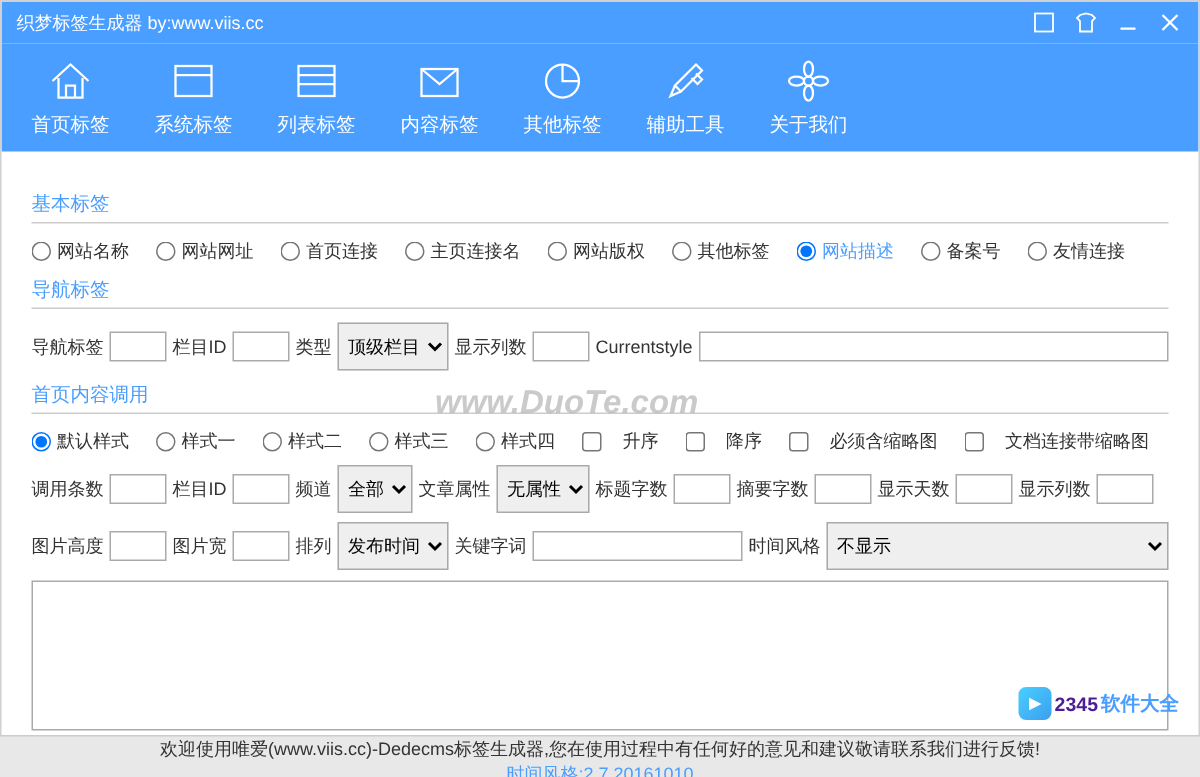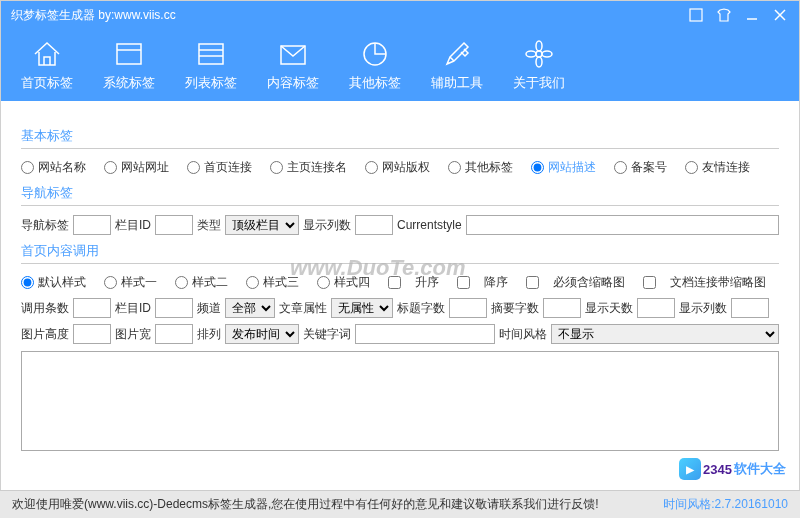--- a/index.html
+++ b/index.html
@@ -22,35 +22,35 @@
     .radio-row { display: flex; gap: 18px; padding: 4px 0; flex-wrap: wrap; }
     .radio-item { display: flex; align-items: center; gap: 2px; cursor: pointer; }
     .radio-item input { margin-right: 2px; }
     .radio-item.selected span { color: #4a9eff; }
     
     .form-row { display: flex; align-items: center; gap: 4px; padding: 3px 0; flex-wrap: wrap; }
     .form-label { font-size: 12px; white-space: nowrap; }
     .form-input { border: 1px solid #aaa; height: 20px; padding: 0 4px; font-size: 12px; }
     .form-input.xs { width: 38px; }
     .form-input.lg { flex: 1; min-width: 100px; }
-    .form-select { border: 1px solid #aaa; height: 20px; font-size: 12px; padding: 0 2px; }
+    .form-select { border: 1px solid #aaa; height: 32px; font-size: 12px; padding: 0 2px; }
     
     .check-row { display: flex; align-items: center; gap: 18px; padding: 4px 0; flex-wrap: wrap; }
     .check-item { display: flex; align-items: center; gap: 14px; cursor: pointer; }
     
     .output-box { width: 100%; height: 100px; border: 1px solid #aaa; margin-top: 4px; resize: none; font-size: 12px; padding: 4px; }
     
     .watermark { position: absolute; top: 255px; left: 290px; font-size: 22px; font-style: italic; color: rgba(180,180,180,0.7); font-weight: bold; pointer-events: none; z-index: 1; }
     
     .logo-badge { position: absolute; bottom: 38px; right: 14px; font-size: 13px; display: flex; align-items: center; gap: 2px; }
     .logo-shape { width: 22px; height: 22px; background: linear-gradient(135deg,#4acfff,#3a9fef); border-radius: 5px; display: flex; align-items: center; justify-content: center; color: #fff; font-weight: bold; font-size: 10px; }
     .logo-text-a { color: #4c1d95; font-weight: bold; }
     .logo-text-b { color: #4a9eff; font-weight: bold; }
     
-    .footer { position: absolute; bottom: 0; left: 0; right: 0; height: 28px; background: #e8e8e8; border-top: 1px solid #ccc; display: flex; align-items: center; justify-content: space-between; padding: 0 12px; font-size: 12px; }
+    .footer { position: absolute; bottom: 0; left: 0; right: 0; height: 28px; background: #e8e8e8; border-top: 1px solid #ccc; display: flex; align-items: center; justify-content: space-between; padding: 0 12px; font-size: 12px; flex-direction: column; }
     .footer-version { color: #4a9eff; }
   </style>
 </head>
 <body>
 
 <div class="titlebar">
   <div class="titlebar-title">织梦标签生成器  by:www.viis.cc</div>
   <div class="titlebar-controls">
     <div class="titlebar-btn">
         <svg width="14" height="14" viewBox="0 0 14 14" fill="none">

